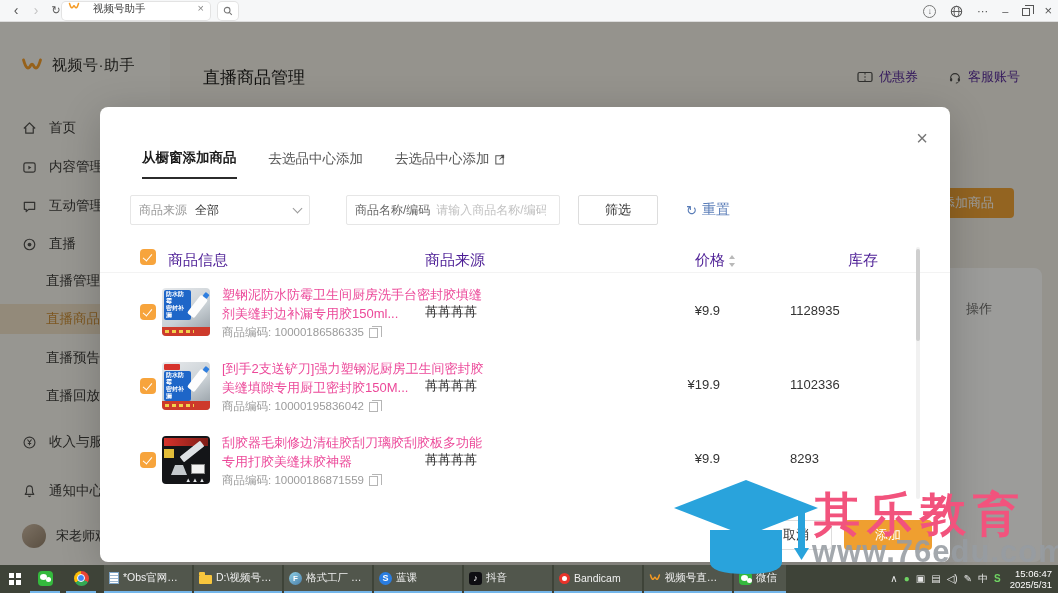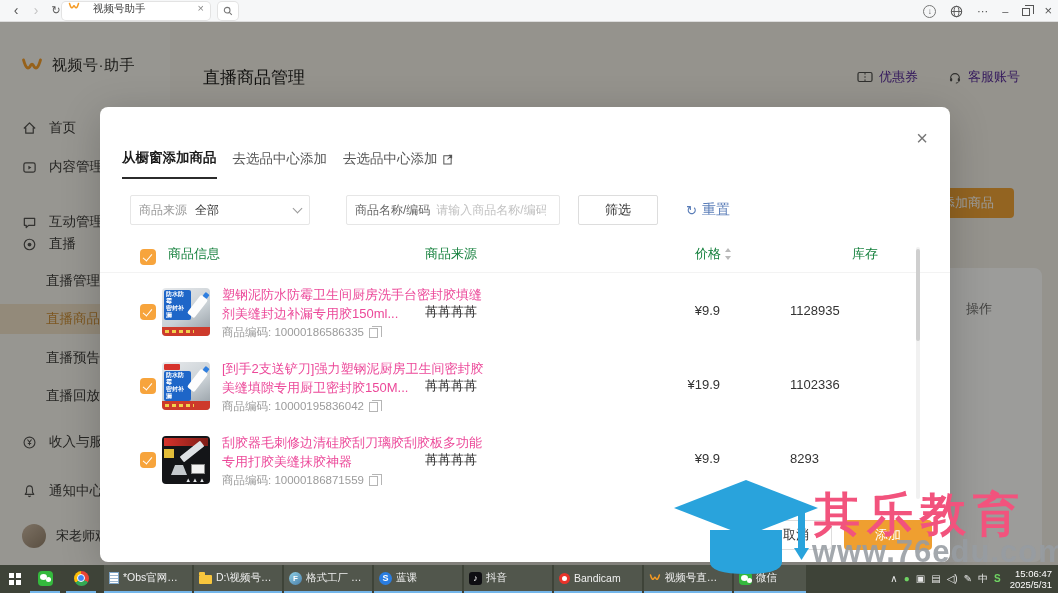--- a/index.html
+++ b/index.html
@@ -43,39 +43,39 @@
   .hdr-r{position:absolute;right:38px;top:46px;display:flex;gap:30px;z-index:1}
   .hact{display:flex;align-items:center;gap:6px;cursor:pointer}
   .hact .lb{font-size:13px;color:#4c1d95}
   .addbtn{position:absolute;left:922px;top:166px;width:92px;height:30px;background:var(--orange);border-radius:4px;color:#fff;font-size:13px;display:flex;align-items:center;justify-content:center;z-index:1;cursor:pointer}
   .bgcard{position:absolute;left:188px;top:246px;width:854px;height:294px;background:#fff;border-radius:8px;z-index:1}
   .bgcard .op{position:absolute;left:778px;top:32px;font-size:13px;color:#666}
 
   
   .md{position:absolute;left:100px;top:85px;width:850px;height:455px;background:#fff;border-radius:8px;box-shadow:0 8px 40px rgba(0,0,0,.2);z-index:10}
   .mclose{position:absolute;right:22px;top:22px;font-size:20px;color:#777;line-height:18px;cursor:pointer}
-  .tabs{position:absolute;left:22px;top:42px;display:flex;gap:16px}
+  .tabs{position:absolute;left:42px;top:42px;display:flex;gap:32px}
   .tab{font-size:13.5px;color:#555;padding-bottom:10px;cursor:pointer;display:flex;align-items:center;gap:4px}
   .tab.on{color:#1a1a1a;font-weight:bold;border-bottom:2.5px solid #2b2b2b}
   .frow{position:absolute;left:30px;top:88px;height:30px;display:flex;align-items:center}
   .fsrc{width:180px;height:30px;border:1px solid #e6e6e6;border-radius:2px;display:flex;align-items:center;padding:0 8px;gap:8px;cursor:pointer}
   .fsrc .l{font-size:12px;color:#999}
   .fsrc .v{font-size:12px;color:#333;flex:1}
   .chev{width:7px;height:7px;border-right:1.4px solid #999;border-bottom:1.4px solid #999;transform:rotate(45deg);margin-top:-4px}
   .fsearch{width:214px;height:30px;border:1px solid #e6e6e6;border-radius:2px;display:flex;align-items:center;padding:0 8px;gap:6px;margin-left:36px}
   .fsearch .l{font-size:12px;color:#666;white-space:nowrap}
   .fsearch input{border:none;outline:none;font-size:12px;color:#333;width:110px;background:transparent}
   .fsearch input::placeholder{color:#c2c2c2}
   .fbtn{width:80px;height:30px;border:1px solid #ddd;border-radius:2px;margin-left:18px;font-size:13px;color:#333;display:flex;align-items:center;justify-content:center;background:#fff;cursor:pointer}
   .frst{margin-left:28px;display:flex;align-items:center;gap:5px;cursor:pointer}
   .frst .ic{font-size:13px;color:var(--blue)}
   .frst .lb{font-size:14px;color:var(--blue)}
 
   .th{position:absolute;left:0;top:138px;width:850px;height:28px;border-bottom:1px solid #f3f3f3}
-  .th .t{position:absolute;font-size:13px;color:#15803d;top:0}
+  .th .t{position:absolute;font-size:15px;color:#4c1d95;top:6px}
   .cbx{width:16px;height:16px;border-radius:4px;background:var(--orange2);position:relative;cursor:pointer}
   .cbx::after{content:"";position:absolute;left:5px;top:2.5px;width:4px;height:8px;border-right:1.8px solid #fff;border-bottom:1.8px solid #fff;transform:rotate(40deg)}
   .sort{display:inline-block;margin-left:4px;position:relative;width:7px;height:12px;vertical-align:-2px;cursor:pointer}
   .sort::before{content:"";position:absolute;top:0;left:0;border-left:3.5px solid transparent;border-right:3.5px solid transparent;border-bottom:4px solid #b9b9b9}
   .sort::after{content:"";position:absolute;bottom:0;left:0;border-left:3.5px solid transparent;border-right:3.5px solid transparent;border-top:4px solid #b9b9b9}
 
   .trow{position:absolute;left:0;width:850px;height:74px}
   .trow .cb{position:absolute;left:40px;top:29px}
   .pimg{position:absolute;left:62px;top:13px;width:48px;height:48px;border-radius:4px;overflow:hidden}
   .pname{position:absolute;left:122px;top:10px;width:272px;font-size:13px;color:#ec4899;line-height:19px;max-height:38px;overflow:hidden}
@@ -192,21 +192,21 @@
           </svg>
         <span class="lb">首页</span>
       </div>
       <div class="nav" style="top:129px">
         <svg width="15" height="15" viewBox="0 0 16 16">
             <rect x="2" y="3" width="12" height="10" rx="2" fill="none" stroke="#4a4a4a" stroke-width="1.3"></rect>
             <path d="M6.8 6 L10 8 L6.8 10 Z" fill="#4a4a4a"></path>
           </svg>
         <span class="lb">内容管理</span>
       </div>
-      <div class="nav" style="top:184px">
+      <div class="nav" style="top:168px">
         <svg width="15" height="15" viewBox="0 0 16 16">
             <path d="M2.5 3.5 h11 v7.5 h-6.5 l-2.5 2.5 v-2.5 h-2 z" fill="none" stroke="#4a4a4a" stroke-width="1.3" stroke-linejoin="round"></path>
           </svg>
         <span class="lb">互动管理</span>
       </div>
       <div class="nav" style="top:206px">
         <svg width="15" height="15" viewBox="0 0 16 16">
             <circle cx="8" cy="8" r="5.6" fill="none" stroke="#4a4a4a" stroke-width="1.3"></circle>
             <circle cx="8" cy="8" r="2" fill="#4a4a4a"></circle>
           </svg>
@@ -440,21 +440,21 @@
     <div class="tapp">
         <div class="bdic"></div>
         <span class="lb">Bandicam</span>
       </div>
     <div class="tapp">
         <svg width="14" height="10" viewBox="0 0 16 12">
           <path d="M2 2 Q4.5 11 7 6 Q8 4 9 6 Q11.5 11 14 2" fill="none" stroke="#f59a23" stroke-width="2" stroke-linecap="round"></path>
         </svg>
         <span class="lb">视频号直播伴侣</span>
       </div>
-    <div class="tapp" style="width:72px">
+    <div class="tapp" style="width:52px">
         <div class="wechat-ic" style="width:13px;height:13px"></div>
         <span class="lb">微信</span>
       </div>
 
     <div class="tray">
       <span class="tri">∧</span>
       <span class="tri" style="color:#6fd463">●</span>
       <span class="tri">▣</span>
       <span class="tri">▤</span>
       <span class="tri">◁)</span>

